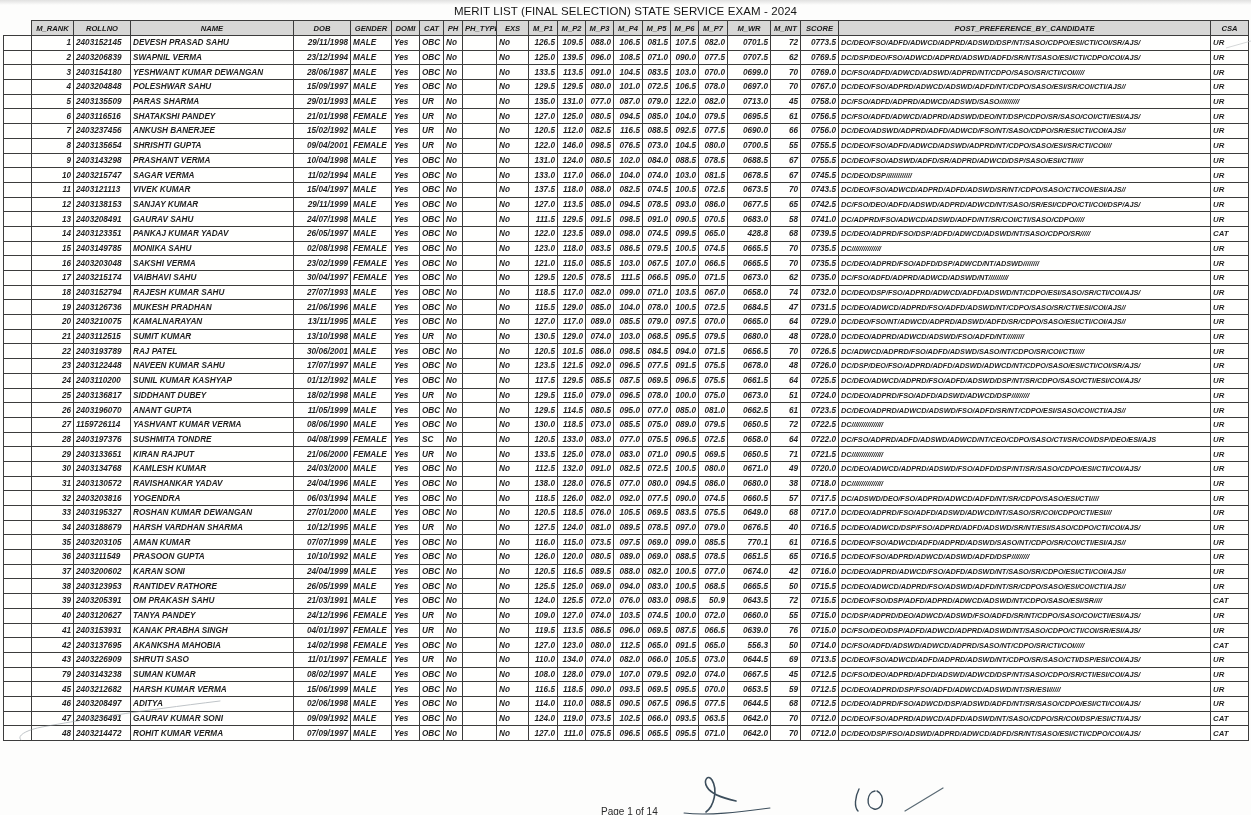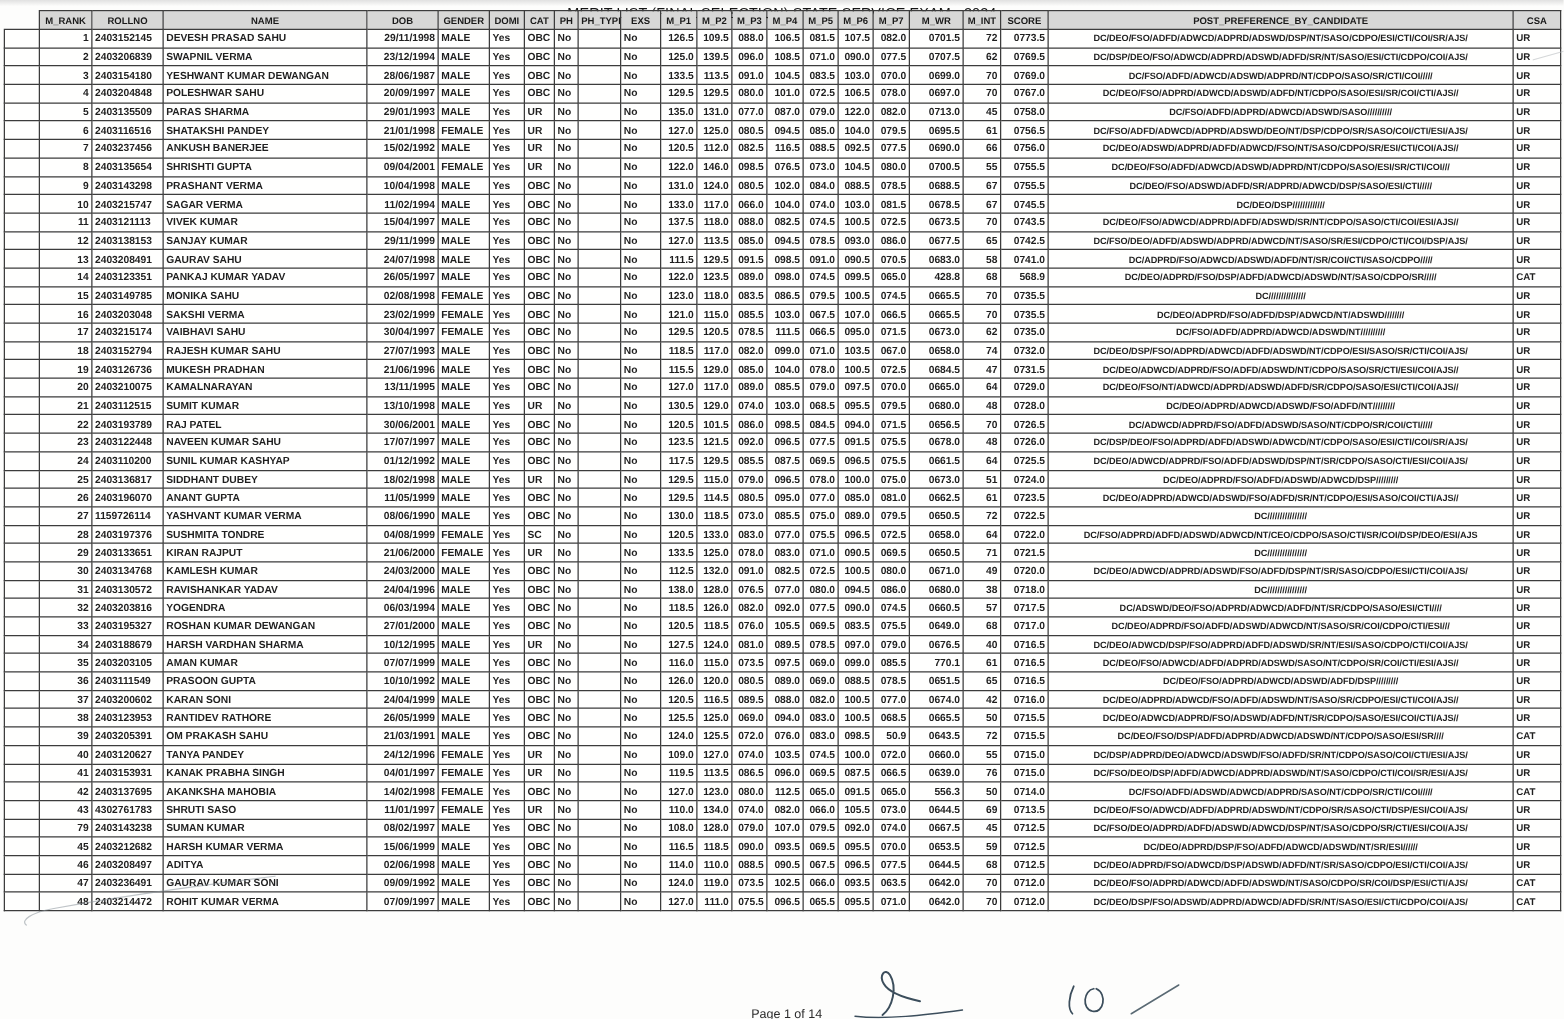--- a/index.html
+++ b/index.html
@@ -7,39 +7,39 @@
     width:1251px;height:815px;position:relative;overflow:hidden;
     background:#fdfdfc;font-family:"Liberation Sans",sans-serif;
   }
   .scan-edge{position:absolute;top:0;left:0;width:1251px;height:5px;
     background:linear-gradient(rgba(190,190,190,.45),rgba(255,255,255,0));}
   .doc-title{
     position:absolute;top:5px;left:0;width:1251px;text-align:center;
     font-size:11.5px;font-weight:normal;color:#151515;letter-spacing:.1px;
   }
   table.merit{
-    position:absolute;top:8px;left:3px;width:1245px;
-    border-collapse:collapse;table-layout:fixed;
+    position:absolute;top:20px;left:3px;width:1245px;
+    border-collapse:collapse;table-layout:fixed;font-style:italic;
   }
   .merit th,.merit td{
     border:1px solid #3c3c3c;overflow:hidden;white-space:nowrap;
     padding:0 2px;box-sizing:border-box;
   }
   .merit th{
     background:#d7d7d6;font-size:7.6px;font-weight:bold;color:#1a1a1a;
     text-align:center;height:15px;
   }
   .merit th.blank-h{background:#fdfdfc;border-top:1px solid #fdfdfc;border-left:1px solid #fdfdfc;}
   .merit td{
     font-size:8.2px;font-weight:bold;color:#1f1f1f;height:14.7px;
     background:#fffffe;
   }
   .merit td.al-r{text-align:right;}
   .merit td.al-l{text-align:left;}
-  .merit td.pref{font-size:7.3px;letter-spacing:-.05px;text-align:center;}
+  .merit td.pref{font-size:7.3px;letter-spacing:-.05px;}
   .merit td.csa{font-size:7.8px;}
   .page-label{
     position:absolute;top:806px;left:601px;font-size:10px;color:#2b2b2b;
   }
   .sig{position:absolute;pointer-events:none;}
 </style>
 </head>
 <body>
 
 <div class="scan-edge"></div>
@@ -173,21 +173,21 @@
         <td class="al-r">70</td>
         <td class="al-r">0769.0</td>
         <td class="al-l pref">DC/FSO/ADFD/ADWCD/ADSWD/ADPRD/NT/CDPO/SASO/SR/CTI/COI/////</td>
         <td class="al-l csa">UR</td>
       </tr>
       <tr>
         <td></td>
         <td class="al-r">4</td>
         <td class="al-l">2403204848</td>
         <td class="al-l">POLESHWAR SAHU</td>
-        <td class="al-r">20/09/1997</td>
+        <td class="al-r">15/09/1997</td>
         <td class="al-l">MALE</td>
         <td class="al-l">Yes</td>
         <td class="al-l">OBC</td>
         <td class="al-l">No</td>
         <td class="al-l"></td>
         <td class="al-l">No</td>
         <td class="al-r">129.5</td>
         <td class="al-r">129.5</td>
         <td class="al-r">080.0</td>
         <td class="al-r">101.0</td>
@@ -439,21 +439,21 @@
         <td class="al-l">No</td>
         <td class="al-r">122.0</td>
         <td class="al-r">123.5</td>
         <td class="al-r">089.0</td>
         <td class="al-r">098.0</td>
         <td class="al-r">074.5</td>
         <td class="al-r">099.5</td>
         <td class="al-r">065.0</td>
         <td class="al-r">428.8</td>
         <td class="al-r">68</td>
-        <td class="al-r">568.9</td>
+        <td class="al-r">0739.5</td>
         <td class="al-l pref">DC/DEO/ADPRD/FSO/DSP/ADFD/ADWCD/ADSWD/NT/SASO/CDPO/SR/////</td>
         <td class="al-l csa">CAT</td>
       </tr>
       <tr>
         <td></td>
         <td class="al-r">15</td>
         <td class="al-l">2403149785</td>
         <td class="al-l">MONIKA SAHU</td>
         <td class="al-r">02/08/1998</td>
         <td class="al-l">FEMALE</td>
@@ -1146,21 +1146,21 @@
         <td class="al-r">065.0</td>
         <td class="al-r">556.3</td>
         <td class="al-r">50</td>
         <td class="al-r">0714.0</td>
         <td class="al-l pref">DC/FSO/ADFD/ADSWD/ADWCD/ADPRD/SASO/NT/CDPO/SR/CTI/COI/////</td>
         <td class="al-l csa">CAT</td>
       </tr>
       <tr>
         <td></td>
         <td class="al-r">43</td>
-        <td class="al-l">4302761783</td>
+        <td class="al-l">2403226909</td>
         <td class="al-l">SHRUTI SASO</td>
         <td class="al-r">11/01/1997</td>
         <td class="al-l">FEMALE</td>
         <td class="al-l">Yes</td>
         <td class="al-l">UR</td>
         <td class="al-l">No</td>
         <td class="al-l"></td>
         <td class="al-l">No</td>
         <td class="al-r">110.0</td>
         <td class="al-r">134.0</td>

